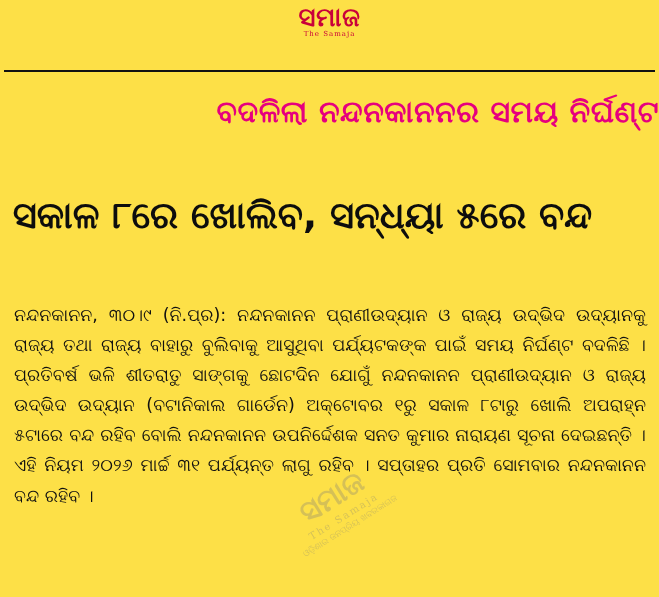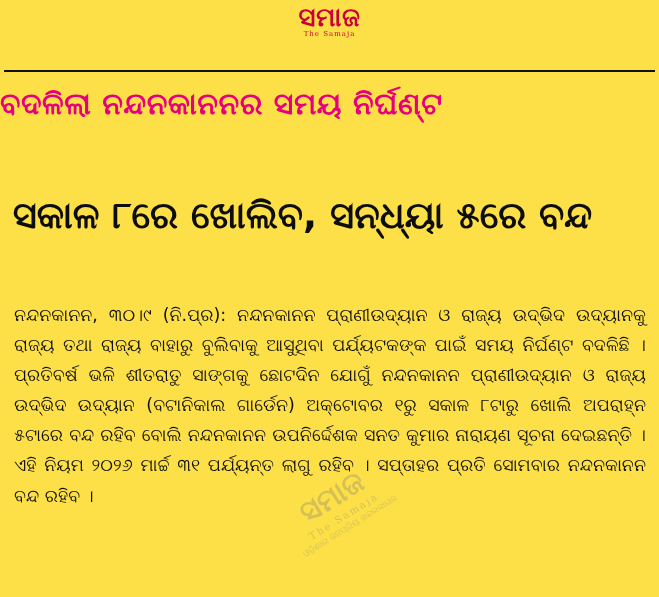--- a/index.html
+++ b/index.html
@@ -77,24 +77,24 @@
     left: 4px;
     top: 70px;
     width: 651px;
     height: 2px;
     background: #111;
   }
 
   
   .kicker {
     position: absolute;
-    top: 84px;
+    top: 92px;
     left: 0;
     width: 659px;
-    text-align: left;
+    text-align: right;
     font-size: 30px;
     font-weight: bold;
     color: #e6007e;
     letter-spacing: 0.5px;
     font-family: "DejaVu Sans", "Liberation Sans", sans-serif;
     line-height: 1.35;
   }
 
   
   .headline {

